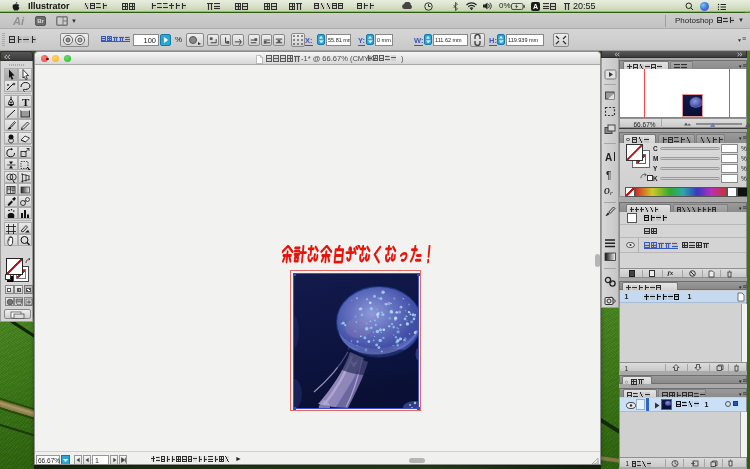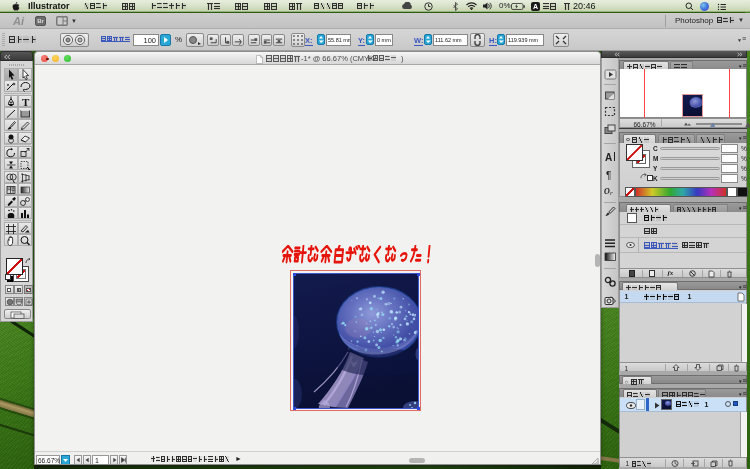--- a/index.html
+++ b/index.html
@@ -129,21 +129,21 @@
       <span class="jp" style="gap:1px;">
         <i class="kF d" style="width:6px;height:7px"></i>
         <i class="kB d" style="width:6px;height:7px"></i>
       </span>
     </span>
     <span class="ab" style="left:564px;top:2.5px">
       <span class="jp" style="gap:1px;">
         <i class="kE d" style="width:6px;height:7px"></i>
       </span>
     </span>
-    <span class="ab" style="left:573px;top:1px;font-size:9px;color:#111">20:46</span>
+    <span class="ab" style="left:573px;top:1px;font-size:9px;color:#111">20:55</span>
     <svg class="ab" style="left:685px;top:2px" width="9" height="9" viewBox="0 0 18 18">
       <circle cx="7.5" cy="7.5" r="5.5" fill="none" stroke="#222" stroke-width="2"></circle>
       <path d="M11.5 11.5L16 16" stroke="#222" stroke-width="2"></path>
     </svg>
     <span class="ab" style="left:700px;top:2px;width:9px;height:9px;border-radius:50%;background:radial-gradient(circle at 35% 35%,#7ec4f0,#3a6fd8 55%,#7a3fd0)"></span>
     <svg class="ab" style="left:717px;top:2.5px" width="10" height="8" viewBox="0 0 20 16">
       <path d="M7 3h11M7 8h11M7 13h11" stroke="#222" stroke-width="2"></path>
       <circle cx="3" cy="3" r="1.4" fill="#222"></circle>
       <circle cx="3" cy="8" r="1.4" fill="#222"></circle>
       <circle cx="3" cy="13" r="1.4" fill="#222"></circle>

